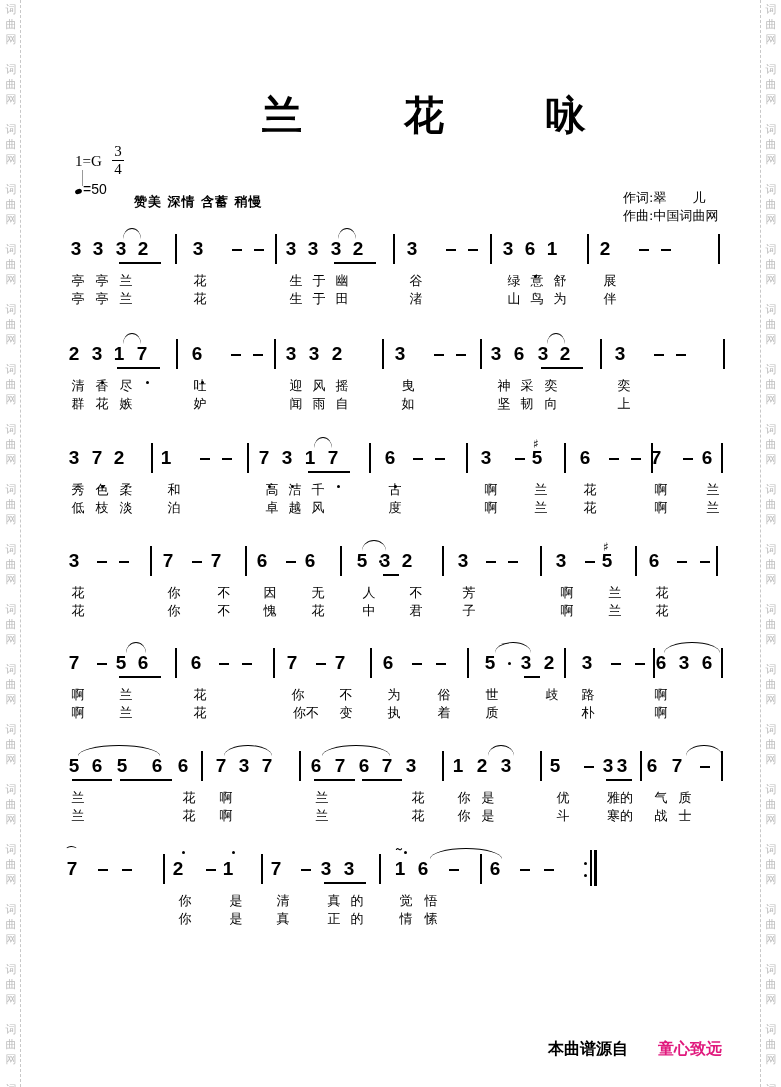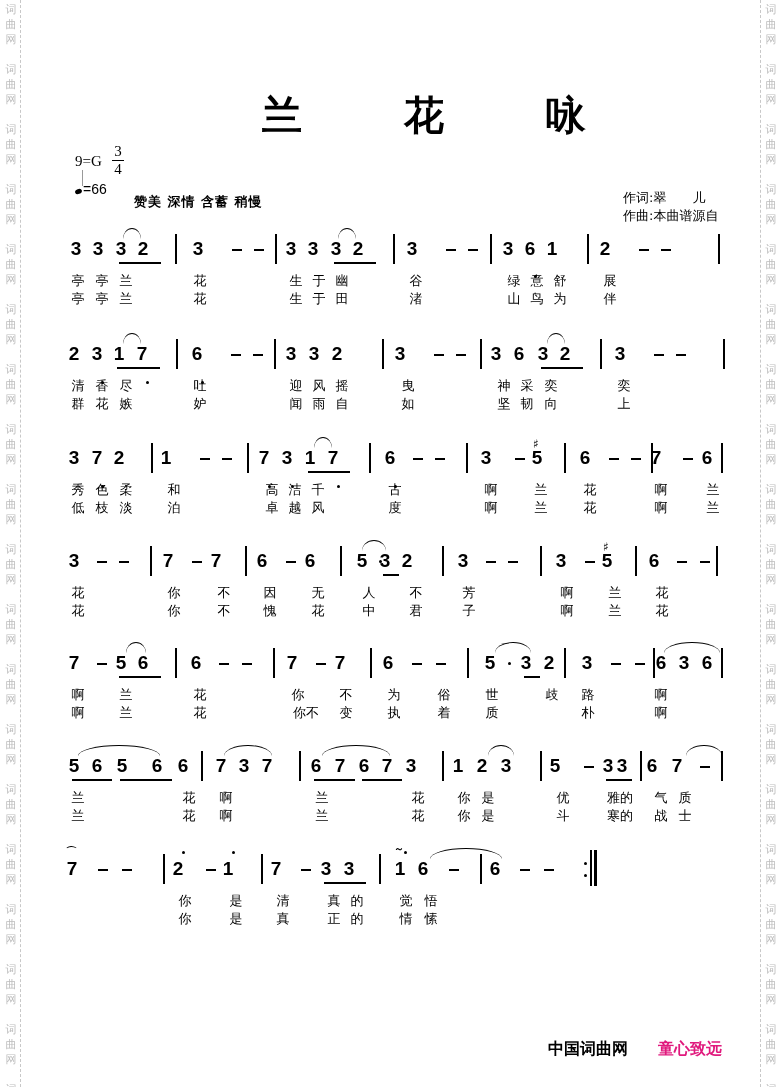--- a/index.html
+++ b/index.html
@@ -34,32 +34,32 @@
   .finalbar2 { position:absolute; width:3px; height:36px; background:#000; }
 </style>
 </head>
 <body>
 
 <div class="wm-col left"></div>
 <div class="wm-col right"></div>
 
 <div class="title">兰 花 咏</div>
 
-<div class="key">9=G</div>
+<div class="key">1=G</div>
 <div class="frac">
   <span class="num">3</span>
   <span class="den">4</span>
 </div>
 <div class="tempo-stem"></div>
 <div class="tempo">
-  <span class="note-head"></span><span>=66</span>
+  <span class="note-head"></span><span>=50</span>
 </div>
 <div class="expr">赞美 深情 含蓄 稍慢</div>
 <div class="credit" style="top:189px">作词:翠　　儿</div>
-<div class="credit" style="top:207px">作曲:本曲谱源自</div>
+<div class="credit" style="top:207px">作曲:中国词曲网</div>
 
 <div id="score">
     <div class="n" style="left: 69px; top: 238px;">3</div>
     <div class="n" style="left: 91px; top: 238px;">3</div>
     <div class="n" style="left: 114px; top: 238px;">3</div>
     <div class="n" style="left: 136px; top: 238px;">2</div>
     <div class="n" style="left: 191px; top: 238px;">3</div>
     <div class="d" style="left: 232px; top: 249px;"></div>
     <div class="d" style="left: 254px; top: 249px;"></div>
     <div class="n" style="left: 284px; top: 238px;">3</div>
@@ -441,21 +441,21 @@
     <div class="ly" style="left: 398px; top: 910px; width: 16px;">情</div>
     <div class="ly" style="left: 423px; top: 910px; width: 16px;">愫</div>
     <div class="dot" style="left: 584px; top: 862px;"></div>
     <div class="dot" style="left: 584px; top: 874px;"></div>
     <div class="finalbar1" style="left: 590px; top: 850px;"></div>
     <div class="finalbar2" style="left: 594px; top: 850px;"></div>
     <div class="sharp" style="left: 394px; top: 842px; font-size: 10px;">～</div>
     <div class="sharp" style="left: 66px; top: 844px; font-size: 11px;">⌒</div>
   </div>
 
-<div class="footer-a">中国词曲网</div>
+<div class="footer-a">本曲谱源自</div>
 <div class="footer-b">童心致远</div>
 
 <div class="wm-char" style="left: 2px; top: 2px;">词</div>
 <div class="wm-char" style="left: 2px; top: 17px;">曲</div>
 <div class="wm-char" style="left: 2px; top: 32px;">网</div>
 <div class="wm-char" style="left: 2px; top: 62px;">词</div>
 <div class="wm-char" style="left: 2px; top: 77px;">曲</div>
 <div class="wm-char" style="left: 2px; top: 92px;">网</div>
 <div class="wm-char" style="left: 2px; top: 122px;">词</div>
 <div class="wm-char" style="left: 2px; top: 137px;">曲</div>

